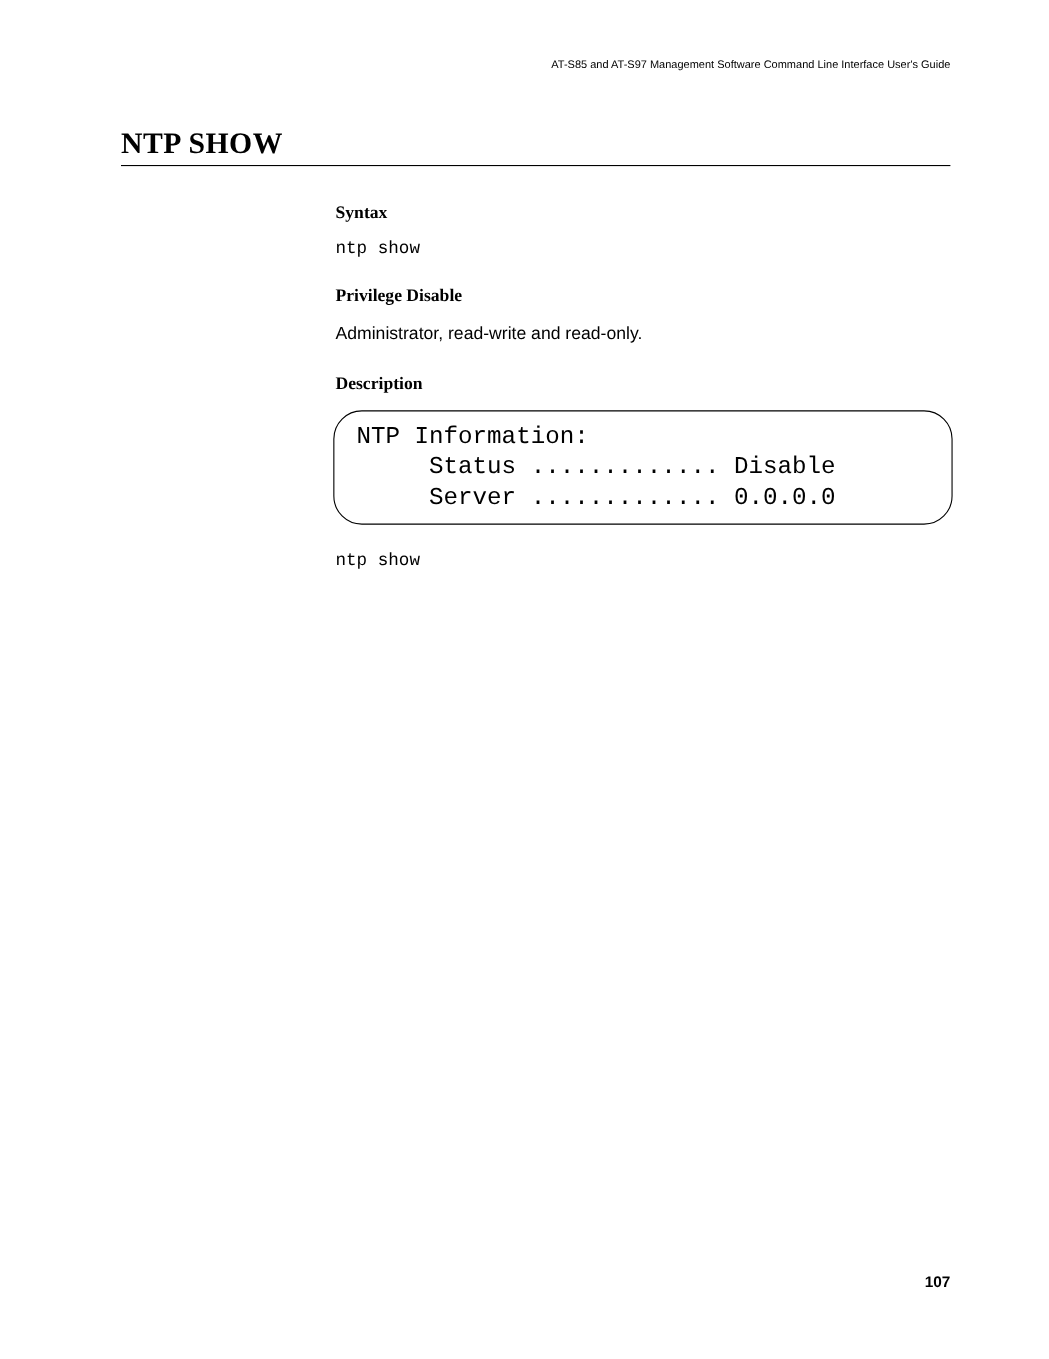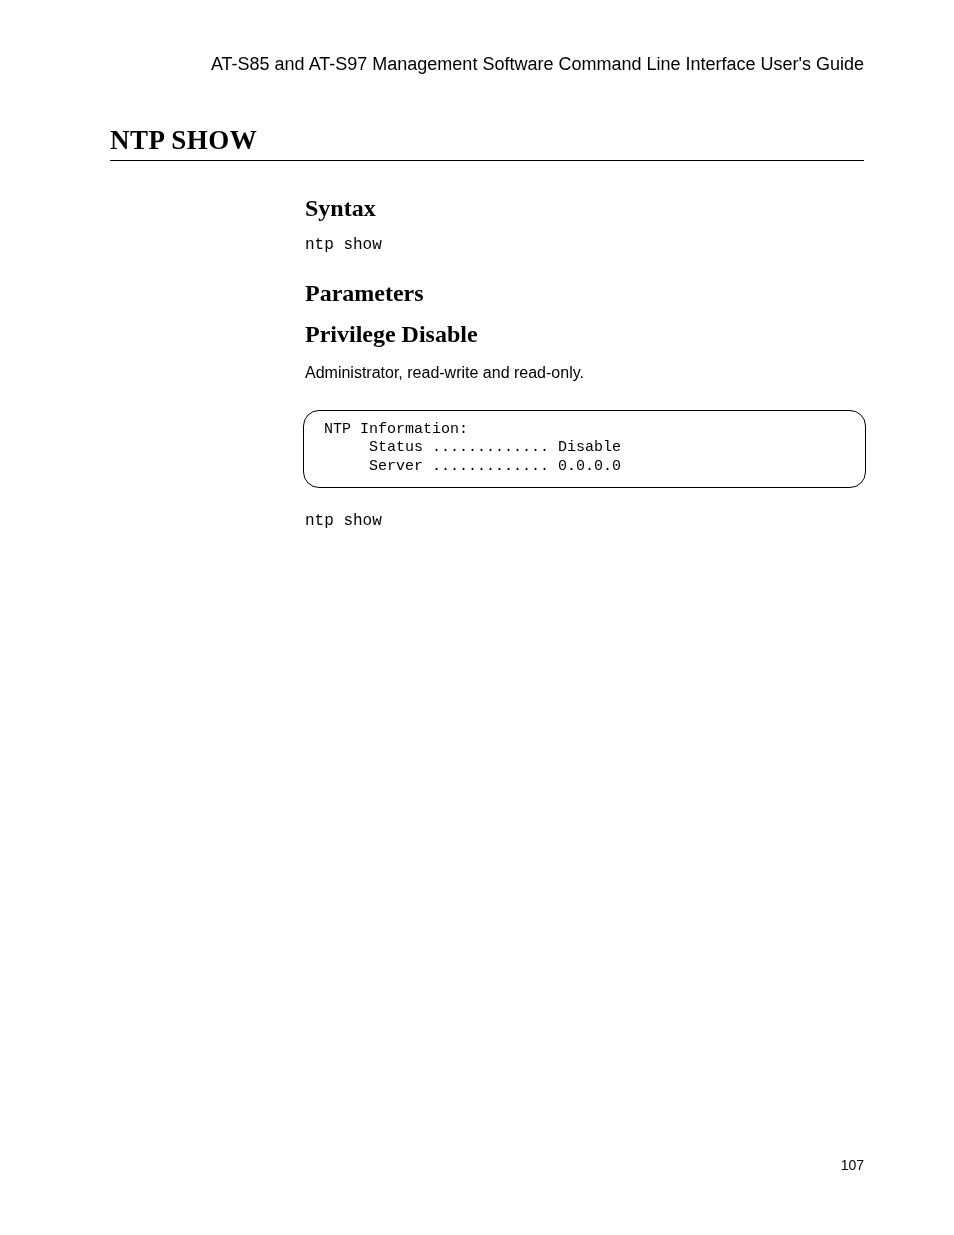--- a/index.html
+++ b/index.html
@@ -14,21 +14,21 @@
     box-sizing: border-box;
   }
   .page {
     padding: 54px 90px 40px 110px;
     box-sizing: border-box;
     height: 100%;
     position: relative;
   }
   .running-header {
     text-align: right;
-    font-size: 18px;
+    font-size: 10px;
     color: #000;
     margin-bottom: 50px;
     font-family: Arial, Helvetica, sans-serif;
   }
   .title {
     font-family: "Times New Roman", Times, serif;
     font-weight: bold;
     font-size: 27px;
     letter-spacing: 0.5px;
     margin: 0 0 4px 0;
@@ -37,78 +37,79 @@
     border: none;
     border-top: 1.5px solid #000;
     margin: 0 0 34px 0;
   }
   .content {
     margin-left: 195px;
   }
   .sec-heading {
     font-family: "Times New Roman", Times, serif;
     font-weight: bold;
-    font-size: 24px;
+    font-size: 16px;
     margin: 0 0 14px 0;
   }
   .body-text {
     font-family: Arial, Helvetica, sans-serif;
     font-size: 16px;
     line-height: 1.35;
     margin: 0 0 26px 0;
   }
   .code {
     font-family: "Courier New", Courier, monospace;
     font-size: 16px;
     margin: 0 0 26px 0;
   }
   .figure-box {
     border: 1.5px solid #000;
-    border-radius: 16px;
+    border-radius: 26px;
     padding: 10px 20px 10px 20px;
     margin: 0 -2px 24px -2px;
     font-family: "Courier New", Courier, monospace;
-    font-size: 15px;
+    font-size: 22px;
     line-height: 1.25;
     white-space: pre;
   }
   .figure-caption {
     text-align: center;
     font-family: Arial, Helvetica, sans-serif;
     font-size: 16px;
     margin: 0 0 28px 0;
   }
   .page-number {
     position: absolute;
     bottom: 62px;
     right: 90px;
     font-size: 14px;
     font-family: Arial, Helvetica, sans-serif;
+    font-weight: bold;
   }
 </style>
 </head>
 <body>
 
 <div class="page">
 
   <div class="running-header">AT-S85 and AT-S97 Management Software Command Line Interface User's Guide</div>
 
   <h1 class="title">NTP SHOW</h1>
   <hr class="title-rule">
 
   <div class="content">
 
     <div class="sec-heading">Syntax</div>
     <div class="code">ntp show</div>
 
-    <div class="sec-heading">Parameters</div>
 
     <div class="sec-heading">Privilege Disable</div>
     <div class="body-text">Administrator, read-write and read-only.</div>
 
+    <div class="sec-heading">Description</div>
 
     <div class="figure-box">NTP Information:
      Status ............. Disable
      Server ............. 0.0.0.0</div>
 
     <div class="code">ntp show</div>
 
   </div>
 
   <div class="page-number">107</div>

